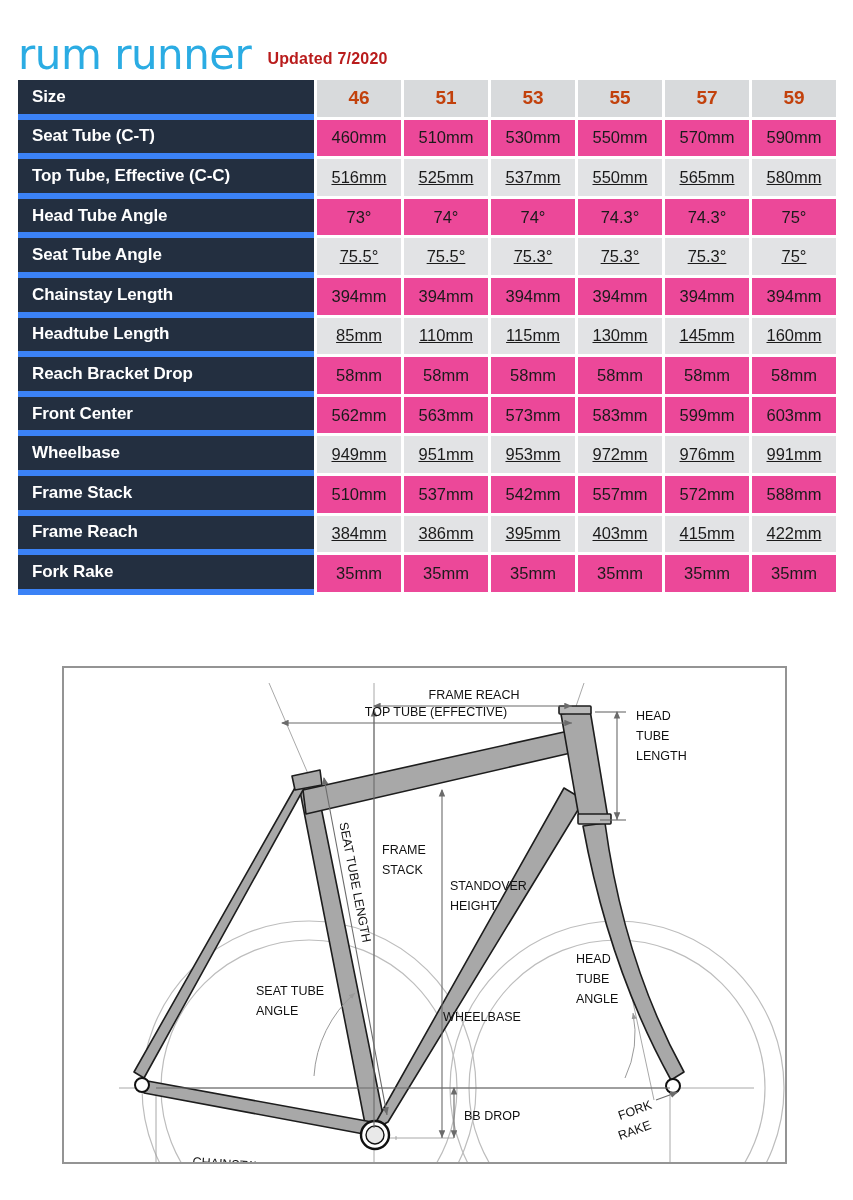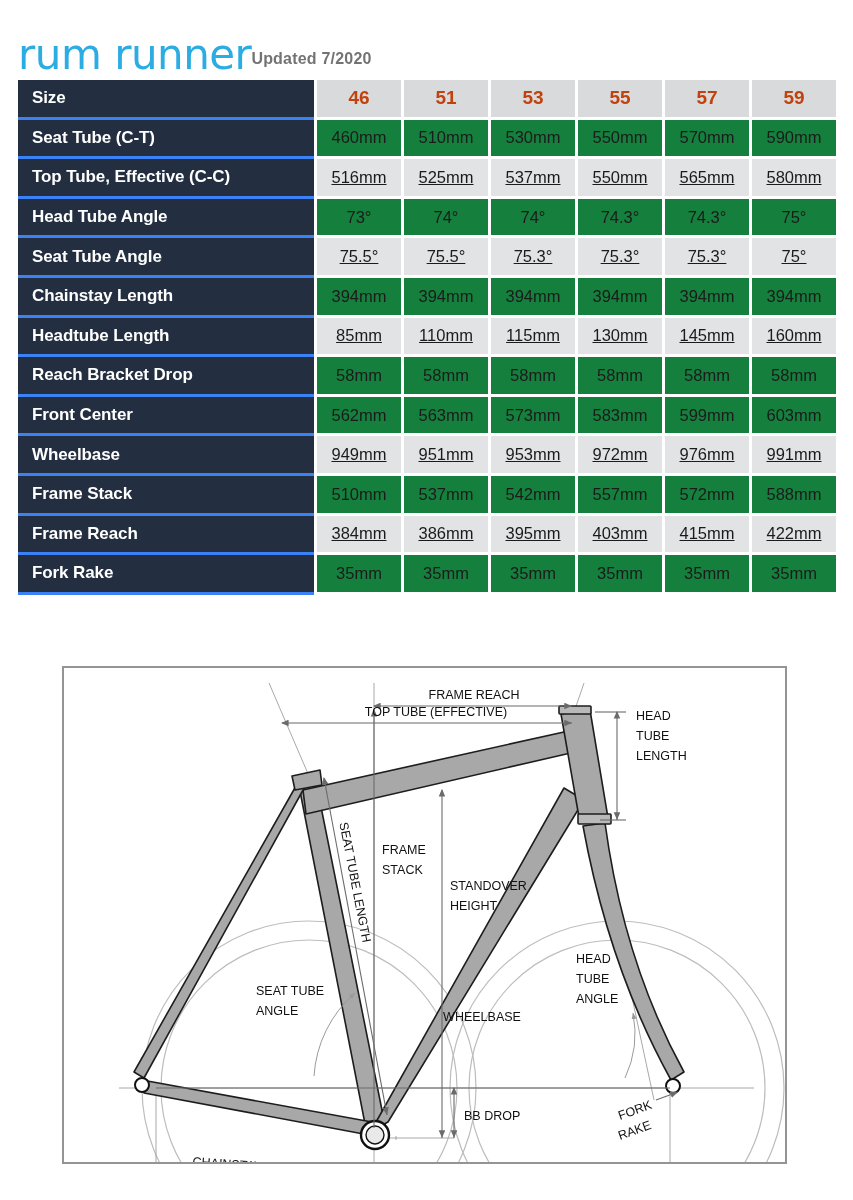--- a/index.html
+++ b/index.html
@@ -28,21 +28,22 @@
     font-weight: 400;
     letter-spacing: -0.5px;
     color: #2BACE3;
     line-height: 1;
     padding-bottom: 2px;
   }
   .updated {
     font-family: "Liberation Sans", sans-serif;
     font-size: 16px;
     font-weight: bold;
-    color: #737373;
+    color: #b91c1c;
+    margin-left: 16px;
     padding-bottom: 10px;
     letter-spacing: 0.2px;
   }
 
   
   .geo-table {
     position: absolute;
     left: 18px; top: 80px;
     width: 818px;
     border-collapse: separate;
@@ -56,35 +57,35 @@
   }
   .lbl {
     width: 296px;
     background: #232f40;
     color: #ffffff;
     font-size: 17px;
     font-weight: bold;
     text-align: left;
     padding-left: 14px !important;
     letter-spacing: -0.1px;
-    border-bottom: 3px solid #3b82f6;
+    border-bottom: 6px solid #3b82f6;
     height: 39.6px;
   }
   .val {
     width: 87px;
     text-align: center;
     font-size: 16.5px;
     color: #1b1b1b;
     border-bottom: 3px solid #ffffff;
     border-left: 3px solid #ffffff;
     height: 39.6px;
     font-family: "Liberation Sans", sans-serif;
   }
   tr.shaded .val { background: #e2e3e5; text-decoration: underline; }
-  tr.plain  .val { background: #15803d; }
+  tr.plain  .val { background: #ec4899; }
   tr.headrow .lbl { background: #232f40; }
   tr.headrow .val {
     background: #d8dadc;
     font-weight: bold;
     font-size: 19px;
     color: #c2410c;
   }
 
   
   .diagram-wrap {

